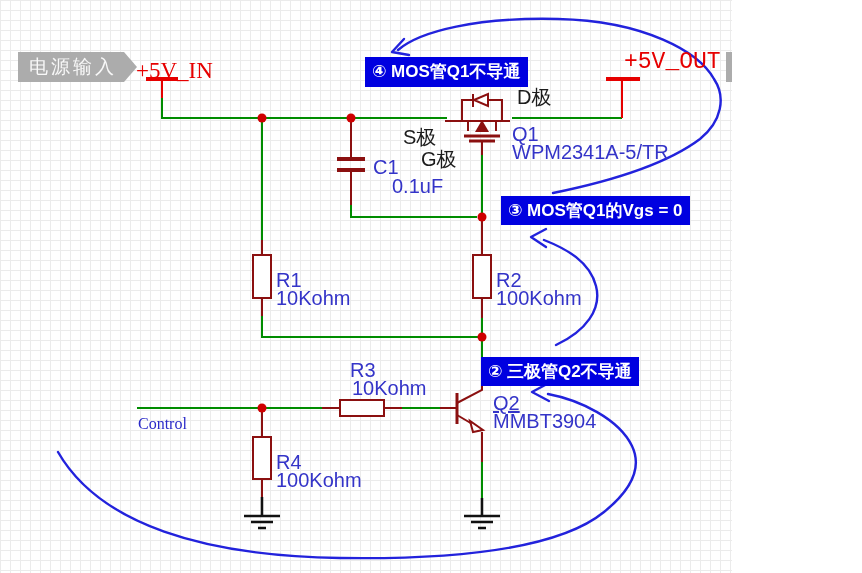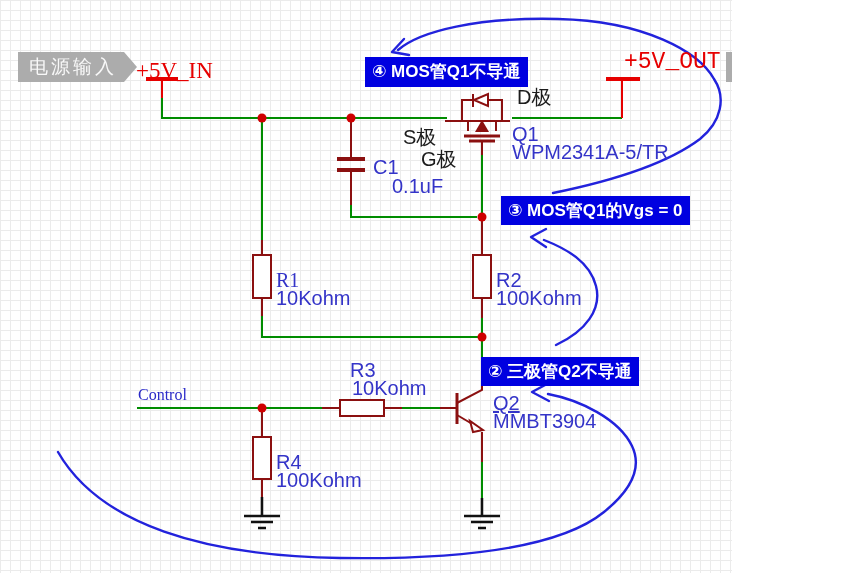--- a/index.html
+++ b/index.html
@@ -13,21 +13,21 @@
       linear-gradient(90deg, #ebebeb 1px, transparent 1px);
     background-size:10px 10px;
     font-family:"Liberation Sans","DejaVu Sans",sans-serif;
     padding-left:20px;
   }
   #circuit-svg{position:absolute;left:0;top:0;}
   .lbl{position:absolute;white-space:nowrap;line-height:1.1;}
   .net-red{color:#e60000;font-family:"Liberation Serif","DejaVu Serif",serif;font-size:23px;}
   .blue-lbl{color:#3434c8;font-size:20px;}
   .pin-lbl{color:#1c1c1c;font-size:20px;}
-  .control-lbl{color:#2a2ac8;font-family:"Liberation Serif","DejaVu Serif",serif;font-size:16px;}
+  .control-lbl{color:#2a2ac8;font-family:"Liberation Serif","DejaVu Serif",serif;font-size:16px;margin-top:29px;}
   .anno-box{
     position:absolute;background:#0000e0;color:#ffffff;
     font-size:17px;font-weight:bold;padding:0 7px;white-space:nowrap;
   }
   .badge{
     position:absolute;background:#acacac;color:#f8f8f8;
     font-size:19px;letter-spacing:3px;height:30px;line-height:30px;
     padding-left:11px;
   }
   .badge-in{clip-path:polygon(0 0,106px 0,119px 15px,106px 30px,0 30px);width:119px;}
@@ -138,21 +138,21 @@
   <div class="lbl pin-lbl" style="left:403px;top:86px;margin-top:40px;">S极</div>
   <div class="lbl pin-lbl" style="left:517px;top:86px;">D极</div>
   <div class="lbl pin-lbl" style="left:421px;top:148px;">G极</div>
 
   <div class="lbl blue-lbl" style="left:512px;top:123px;">Q1</div>
   <div class="lbl blue-lbl" style="left:512px;top:141px;">WPM2341A-5/TR</div>
 
   <div class="lbl blue-lbl" style="left:373px;top:156px;">C1</div>
   <div class="lbl blue-lbl" style="left:392px;top:175px;">0.1uF</div>
 
-  <div class="lbl blue-lbl" style="left:276px;top:269px;font-family:Liberation Serif, serif;">R1</div>
+  <div class="lbl blue-lbl" style="left:276px;top:269px;">R1</div>
   <div class="lbl blue-lbl" style="left:276px;top:287px;">10Kohm</div>
 
   <div class="lbl blue-lbl" style="left:496px;top:269px;">R2</div>
   <div class="lbl blue-lbl" style="left:496px;top:287px;">100Kohm</div>
 
   <div class="lbl blue-lbl" style="left:350px;top:359px;">R3</div>
   <div class="lbl blue-lbl" style="left:352px;top:377px;">10Kohm</div>
 
   <div class="lbl blue-lbl" style="left:276px;top:451px;">R4</div>
   <div class="lbl blue-lbl" style="left:276px;top:469px;">100Kohm</div>

